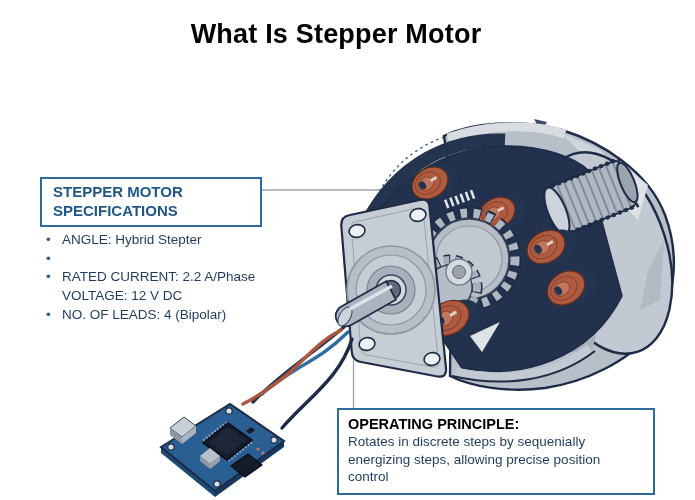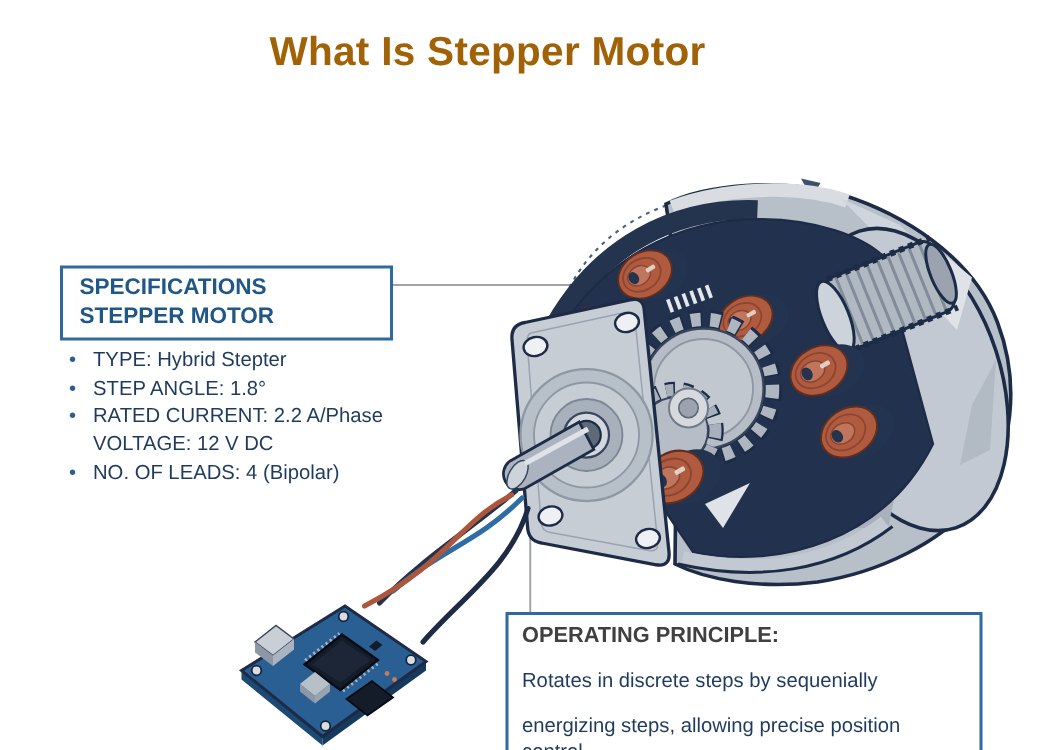--- a/index.html
+++ b/index.html
@@ -1,44 +1,44 @@
 <!DOCTYPE html>
 <html><head>
 <meta charset="utf-8">
 <style>
   html,body{margin:0;padding:0;background:#fff;}
   .canvas{
     position:relative;width:695px;height:500px;background:#ffffff;overflow:hidden;
     font-family:"Liberation Sans",sans-serif;
   }
   .title{
-    position:absolute;top:19px;left:5px;width:640px;text-align:center;
-    font-size:27px;font-weight:bold;color:#a16207;letter-spacing:.2px;
+    position:absolute;top:19px;left:16px;width:640px;text-align:center;
+    font-size:27px;font-weight:bold;color:#000000;letter-spacing:.2px;
   }
   .illustration{position:absolute;left:0;top:0;width:695px;height:500px;}
   .spec-box{
     position:absolute;left:40px;top:177px;width:207px;
     border:2px solid #2e6a9e;background:#fff;
     padding:3px 0 5px 11px;
     font-size:15px;font-weight:bold;line-height:19px;color:#1f5788;
   }
   .spec-list{
     position:absolute;left:46px;top:231px;width:230px;
     font-size:13.5px;line-height:18.7px;color:#1e3b5e;
   }
   .spec-row{display:flex;}
   .spec-row .dot{width:16px;flex:0 0 16px;color:#2d5f8d;}
   .spec-row.cont .dot{visibility:hidden;}
   .principle-box{
     position:absolute;left:337px;top:408px;width:296px;
     border:2px solid #2e6a9e;background:#fff;
     padding:5px 9px 7px 9px;
   }
-  .principle-box .p-head{font-size:14.5px;font-weight:bold;color:#404040;line-height:18px;}
-  .principle-box .p-line{font-size:13.5px;color:#1e3b5e;line-height:17.5px;margin-top:12px;}
+  .principle-box .p-head{font-size:14.5px;font-weight:bold;color:#000000;line-height:18px;}
+  .principle-box .p-line{font-size:13.5px;color:#1e3b5e;line-height:17.5px;}
 </style>
 </head>
 <body>
 
 <div class="canvas">
 
   <svg class="illustration" viewBox="0 0 695 500" aria-hidden="true">
 
     <g>
       <line x1="262" y1="190" x2="388" y2="190" stroke="#a0a4a8" stroke-width="1.3"></line>
@@ -231,32 +231,31 @@
       </g>
       <polygon points="246,431 251,427 255,430 250,434" fill="#141c2a"></polygon>
       <circle cx="258" cy="449" r="1.6" fill="#c77a5e"></circle>
       <circle cx="263" cy="453" r="1.6" fill="#c77a5e"></circle>
     </g>
   </svg>
 
   <div class="title">What Is Stepper Motor</div>
 
   <div class="spec-box">
+    <div>STEPPER MOTOR</div>
     <div>SPECIFICATIONS</div>
-    <div>STEPPER MOTOR</div>
   </div>
 
   <div class="spec-list">
     <div class="spec-row">
       <span class="dot">•</span>
-      <span>TYPE: Hybrid Stepter</span>
-    </div>
-    <div class="spec-row">
-      <span class="dot">•</span>
-      <span>STEP ANGLE: 1.8°</span>
+      <span>ANGLE: Hybrid Stepter</span>
+    </div>
+    <div class="spec-row">
+      <span class="dot">•</span>
     </div>
     <div class="spec-row">
       <span class="dot">•</span>
       <span>RATED CURRENT: 2.2 A/Phase</span>
     </div>
     <div class="spec-row cont">
       <span class="dot">•</span>
       <span>VOLTAGE: 12 V DC</span>
     </div>
     <div class="spec-row">

